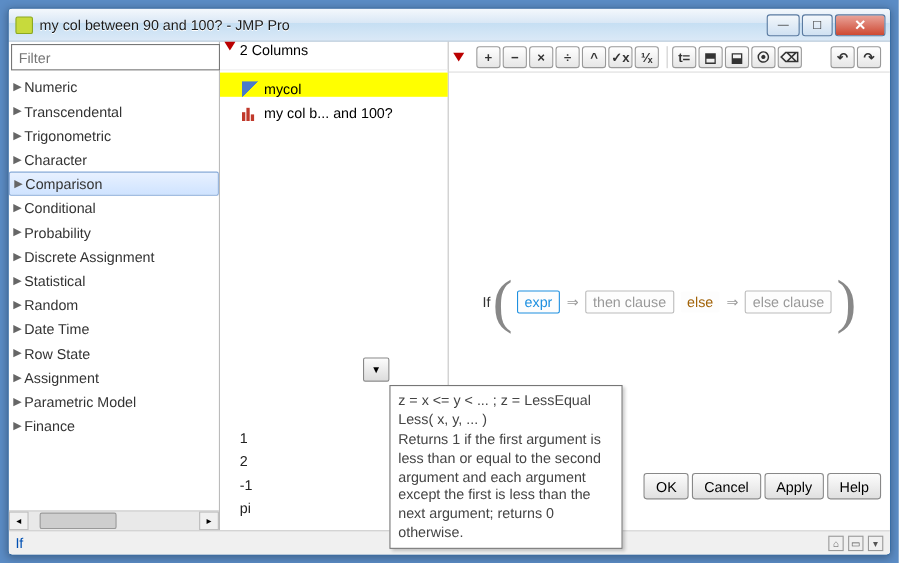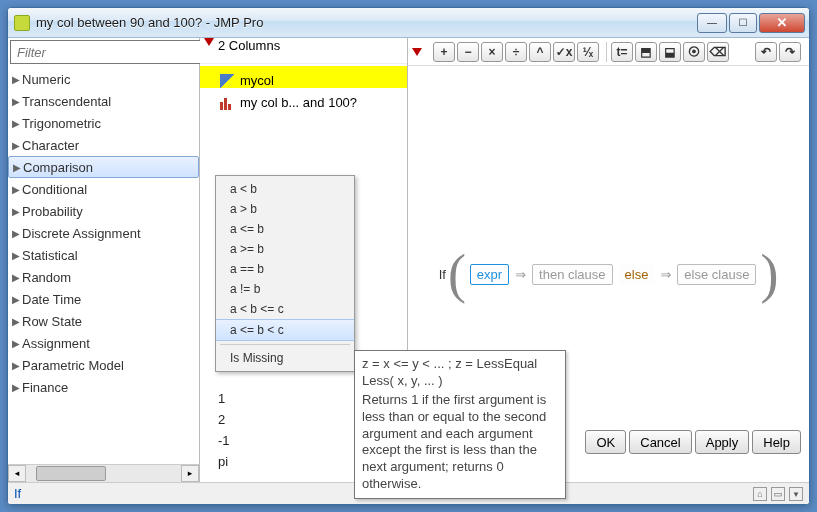--- a/index.html
+++ b/index.html
@@ -9,21 +9,21 @@
 .tb-icon{width:16px;height:16px;margin:0 6px 0 2px;background:#c7da3c;border:1px solid #8ba820;border-radius:2px}
 .tb-title{flex:1;color:#1a1a1a;font-size:13px;text-shadow:0 1px #fff}
 .tb-btns{display:flex;gap:2px}
 .tb-btn{width:30px;height:20px;border:1px solid #5a7aa0;border-radius:3px;display:flex;align-items:center;justify-content:center;font-size:10px;color:#333;background:linear-gradient(#f3f7fb,#d0e1f2)}
 .tb-max{width:28px}
 .tb-close{width:46px;background:linear-gradient(#e9a49a,#ce4832);color:#fff;font-weight:bold;font-size:13px}
 .body{flex:1;display:flex;flex-direction:column;background:#f4f4f4;min-height:0}
 .main{flex:1;display:flex;min-height:0}
 .left{width:192px;border-right:1px solid #bbb;display:flex;flex-direction:column;background:#fff;min-height:0}
 .filter-row{display:flex;padding:2px;gap:2px}
-.filter-in{flex:1;border:1px solid #777;height:24px;padding:0 6px;font-style:italic;color:#c2410c}
+.filter-in{flex:1;border:1px solid #777;height:24px;padding:0 6px;color:#c2410c}
 .filter-x{width:24px;height:24px;border:1px solid #777;display:flex;align-items:center;justify-content:center;font-weight:bold;font-size:14px;background:#fff}
 .cats{flex:1;overflow:hidden;padding:2px 0}
 .cat{display:flex;align-items:center;height:22px;padding:0 4px;font-size:15px;color:#333}
 .cat .tri{width:10px;color:#666;font-size:10px}
 .cat.sel{background:linear-gradient(#e8f1ff,#cfe3ff);border:1px solid #84a8d8;border-radius:2px}
 .hscroll{height:18px;background:#e9e9e9;border-top:1px solid #ccc;display:flex;align-items:center}
 .hscroll .ar{width:18px;height:17px;border:1px solid #bbb;background:#f0f0f0;text-align:center;font-size:9px;line-height:15px}
 .hscroll .thumb{width:70px;height:15px;margin-left:10px;background:#cecece;border:1px solid #999;border-radius:2px}
 .mid{width:210px;border-right:1px solid #bbb;background:#fff;display:flex;flex-direction:column;min-height:0}
 .mid-head{display:flex;height:26px;padding:0 4px;font-size:15px;border-bottom:1px solid #eee}
@@ -235,31 +235,19 @@
     <div class="status">
       <span>If</span>
       <div class="status-r">
         <div class="sicon">⌂</div>
         <div class="sicon">▭</div>
         <div class="sicon">▾</div>
       </div>
     </div>
   </div>
 
-  <div class="popup" id="popup">
-      <div class="pi">a &lt; b</div>
-      <div class="pi">a &gt; b</div>
-      <div class="pi">a &lt;= b</div>
-      <div class="pi">a &gt;= b</div>
-      <div class="pi">a == b</div>
-      <div class="pi">a != b</div>
-      <div class="pi">a &lt; b &lt;= c</div>
-      <div class="pi sel">a &lt;= b &lt; c</div>
-      <div class="sep"></div>
-      <div class="pi">Is Missing</div>
-    </div>
 
   <div class="tooltip">
     <div style="margin-bottom:2px">z = x &lt;= y &lt; ... ; z = LessEqual Less( x, y, ... )</div>
     <div>Returns 1 if the first argument is less than or equal to the second argument and each argument except the first is less than the next argument; returns 0 otherwise.</div>
   </div>
   <div class="dropdown-stub">▼</div>
 </div>
 
 </body></html>

